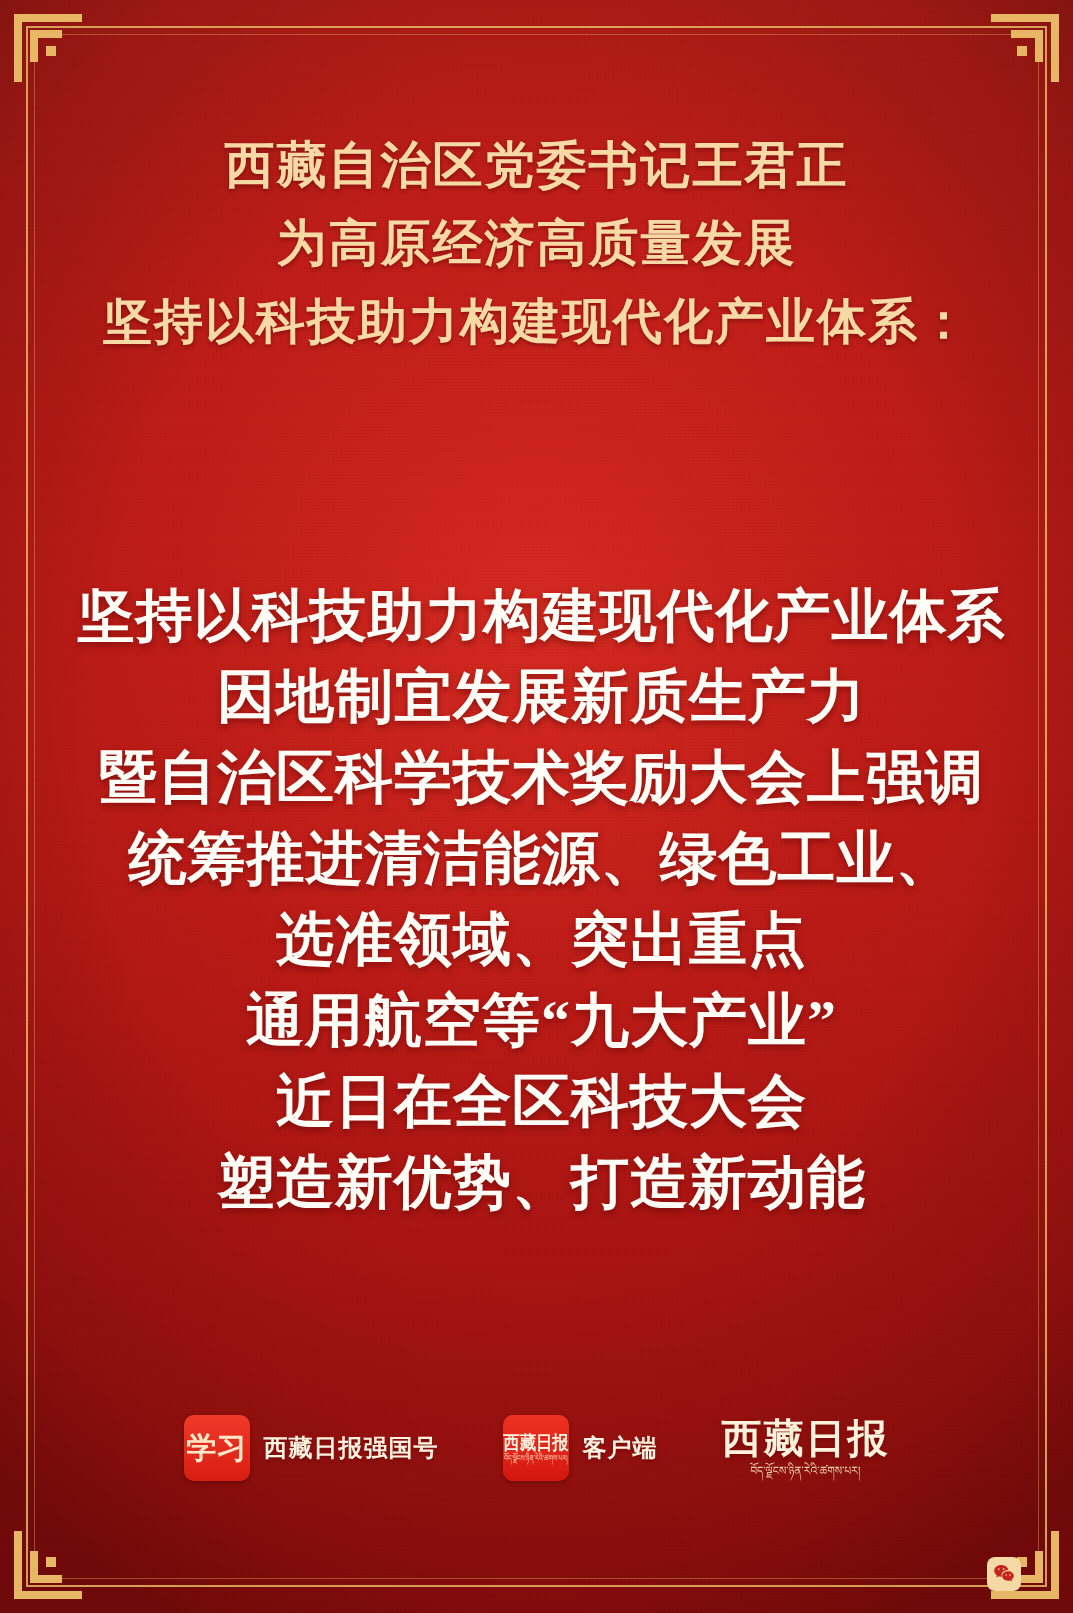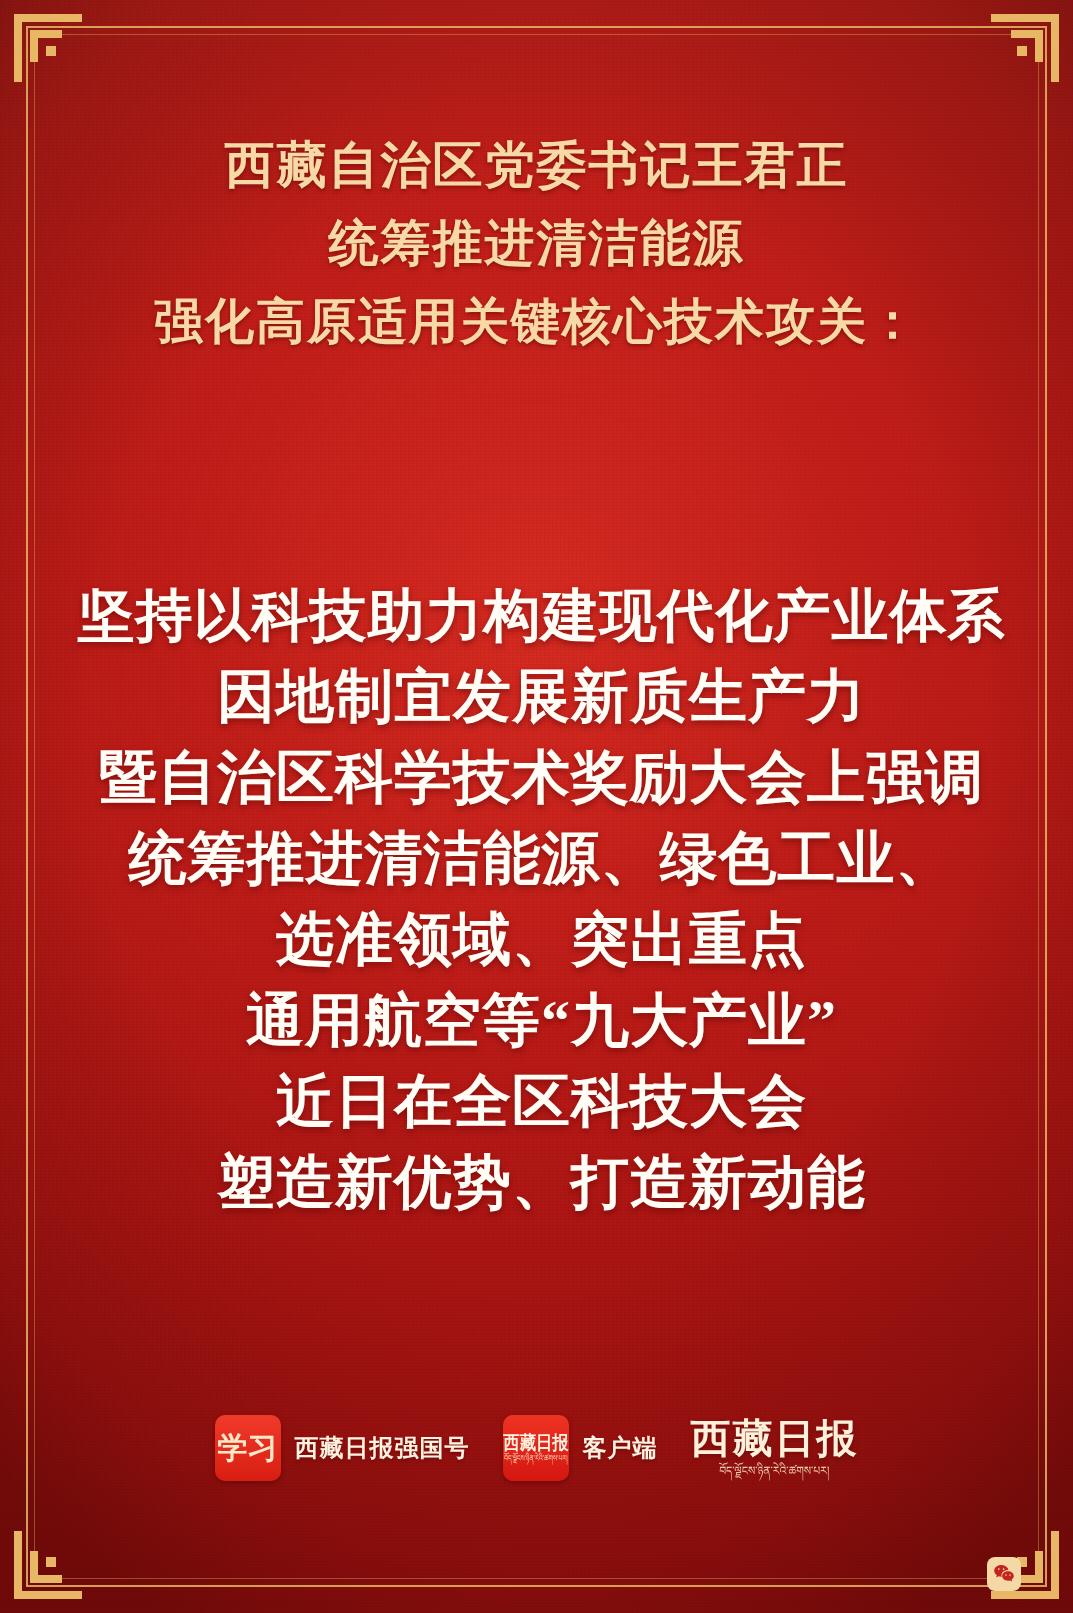--- a/index.html
+++ b/index.html
@@ -116,21 +116,21 @@
   
   .footer {
     position: absolute;
     left: 0;
     right: 0;
     bottom: 122px;
     height: 86px;
     display: flex;
     align-items: center;
     justify-content: center;
-    gap: 33px;
+    gap: 64px;
   }
   .brand {
     display: flex;
     align-items: center;
     gap: 14px;
   }
   .brand-label {
     color: #fdf3e0;
     font-size: 24px;
     font-weight: 700;
@@ -282,22 +282,22 @@
       <path d="M4 4 H60 V12 H12 V60 H4 Z" fill="#e8b765"></path>
       <path d="M20 20 H52 V28 H28 V52 H20 Z" fill="#e8b765"></path>
       <path d="M36 36 H46 V46 H36 Z" fill="#e8b765"></path>
       <path d="M60 4 H72 V12 H60 Z" fill="#e8b765"></path>
       <path d="M4 60 H12 V72 H4 Z" fill="#e8b765"></path>
     </svg>
   </div>
 
   <div class="heading">
     <div class="line l1">西藏自治区党委书记王君正</div>
-    <div class="line l2">统筹推进清洁能源</div>
-    <div class="line l3">强化高原适用关键核心技术攻关：</div>
+    <div class="line l2">为高原经济高质量发展</div>
+    <div class="line l3">坚持以科技助力构建现代化产业体系：</div>
   </div>
 
   <div class="body-text">
     <div class="bline wide">坚持以科技助力构建现代化产业体系</div>
     <div class="bline">因地制宜发展新质生产力</div>
     <div class="bline">暨自治区科学技术奖励大会上强调</div>
     <div class="bline">统筹推进清洁能源、绿色工业、</div>
     <div class="bline">选准领域、突出重点</div>
     <div class="bline">通用航空等“九大产业”</div>
     <div class="bline">近日在全区科技大会</div>

